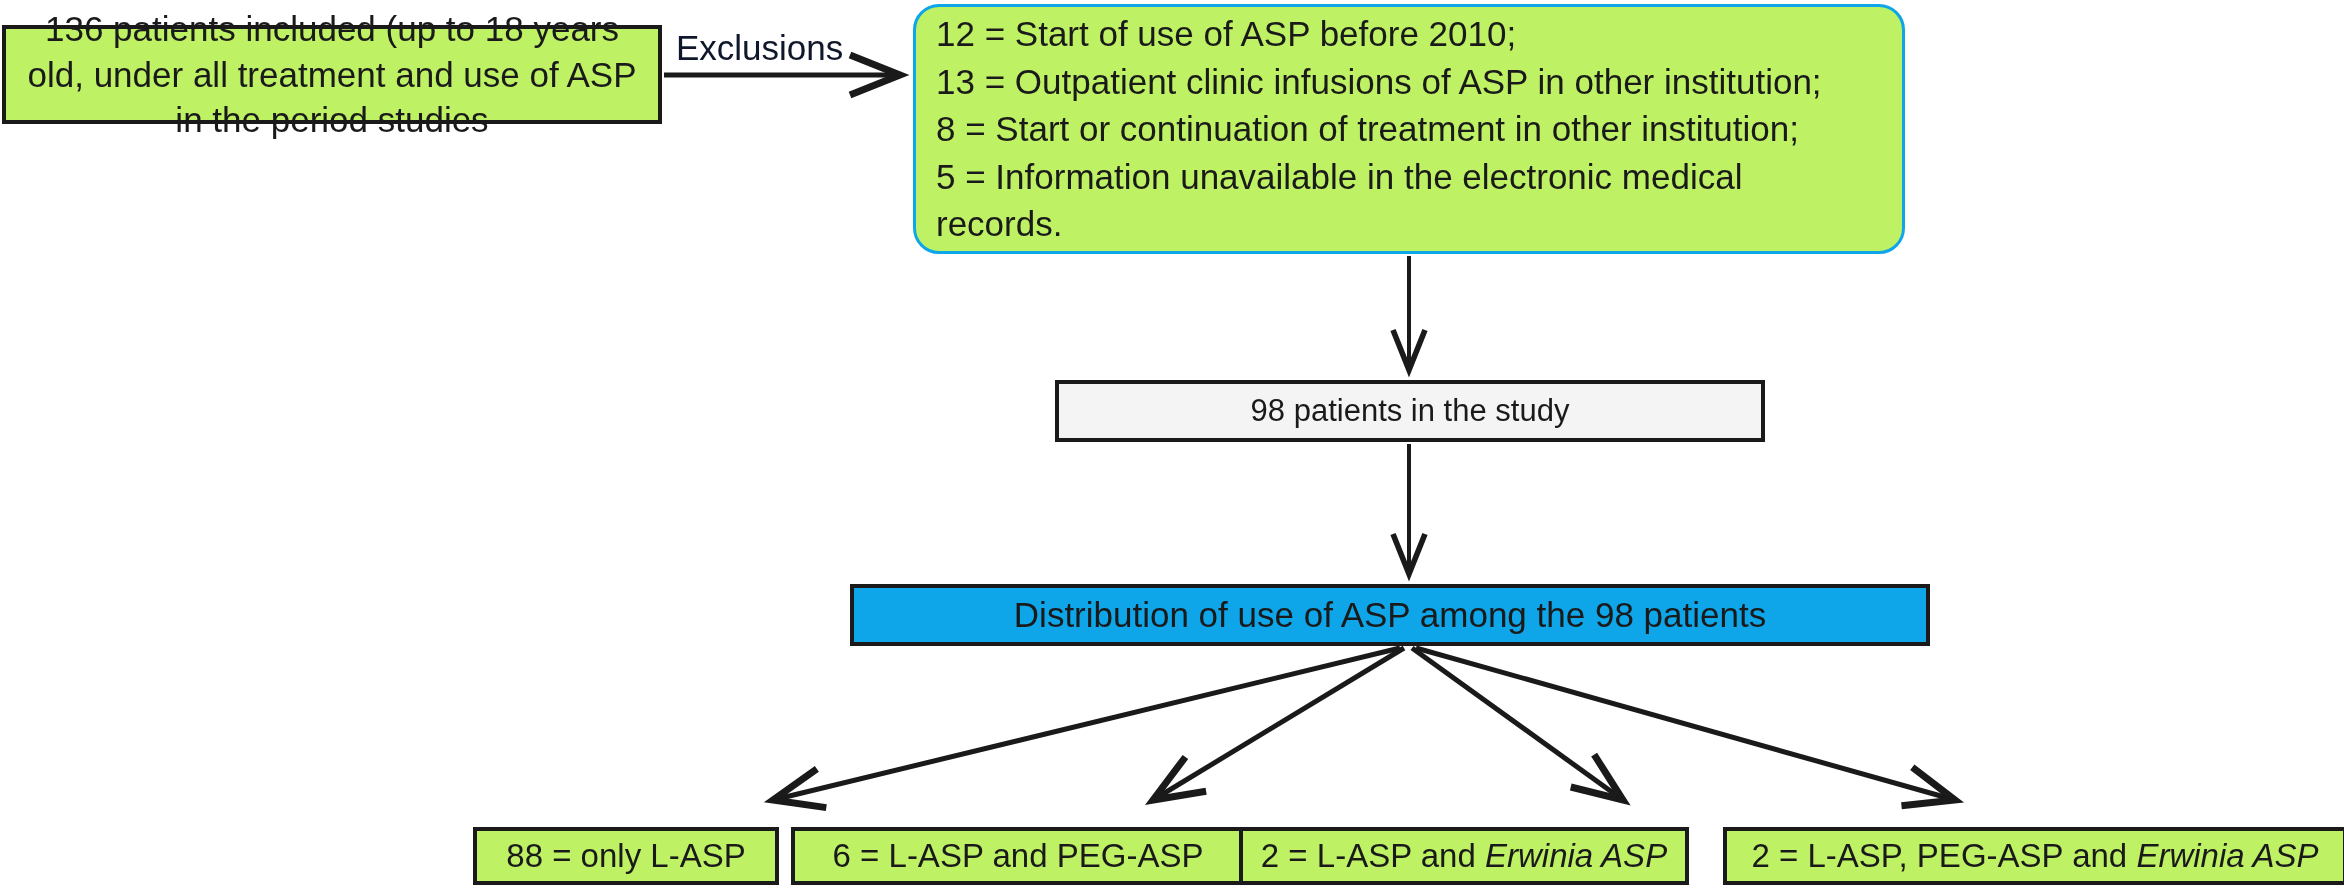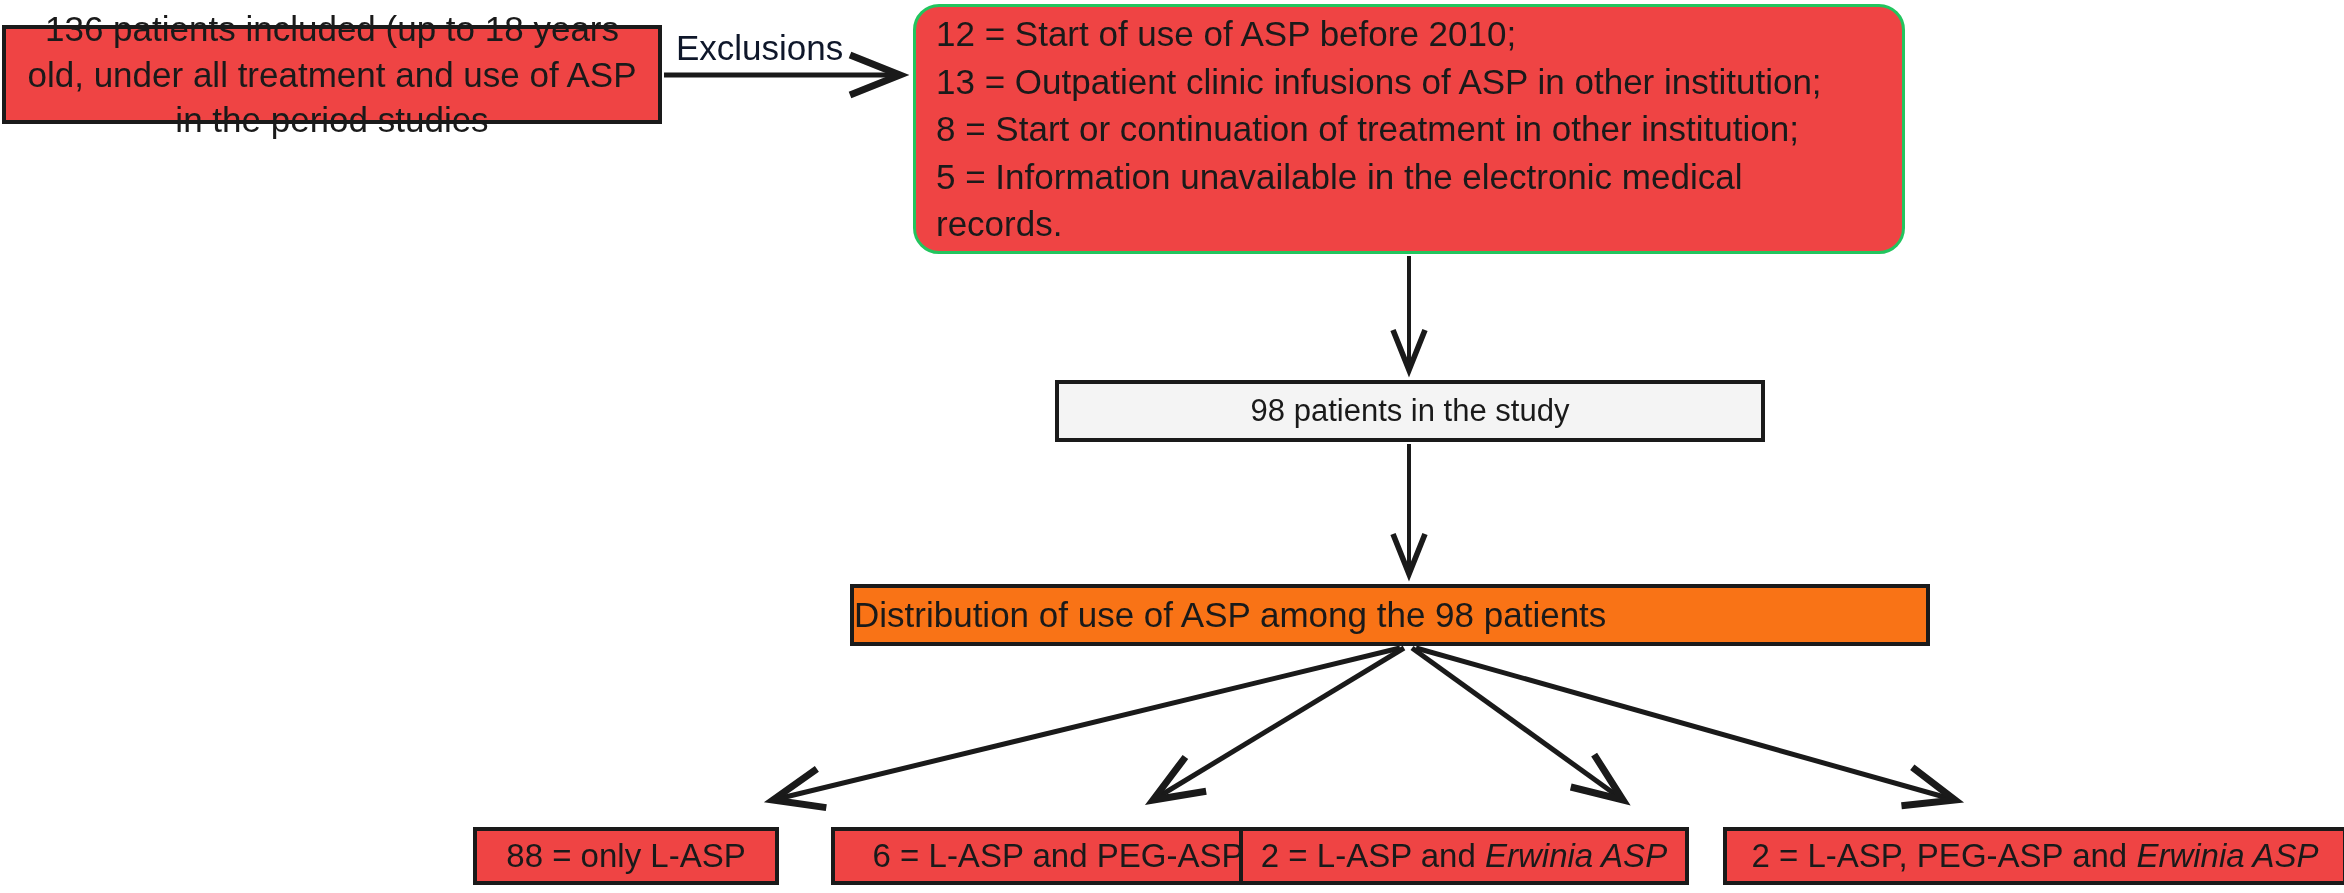--- a/index.html
+++ b/index.html
@@ -15,21 +15,21 @@
   #canvas {
     position: relative;
     width: 2344px;
     height: 893px;
     background: #ffffff;
     overflow: hidden;
   }
   .node {
     position: absolute;
     box-sizing: border-box;
-    background: #ef4444;
+    background: #bef264;
     border: 4px solid #1a1a1a;
     display: flex;
     align-items: center;
     justify-content: center;
     line-height: 1.30;
     color: #1a1a1a;
   }
   .node .txt {
     display: block;
     width: 100%;
@@ -44,21 +44,21 @@
     font-size: 35px;
     text-align: center;
     padding: 0 6px;
   }
   
   #box-exclusions-detail {
     left: 913px;
     top: 4px;
     width: 992px;
     height: 250px;
-    border: 3px solid #22c55e;
+    border: 3px solid #0ea5e9;
     border-radius: 26px;
     font-size: 35px;
     text-align: left;
     justify-content: flex-start;
     padding: 6px 14px 6px 20px;
     line-height: 1.36;
   }
   
   #box-study {
     left: 1055px;
@@ -67,35 +67,35 @@
     height: 62px;
     background: #f4f4f4;
     font-size: 31px;
     text-align: center;
   }
   #box-distribution {
     left: 850px;
     top: 584px;
     width: 1080px;
     height: 62px;
-    background: #f97316;
+    background: #0ea5e9;
     font-size: 35px;
-    text-align: left;
+    text-align: center;
   }
   
   .outcome {
     top: 827px;
     height: 58px;
     font-size: 33px;
     text-align: center;
     border-width: 4px;
     padding: 0 8px;
   }
   #box-outcome-0 { left: 473px;  width: 306px; }
-  #box-outcome-1 { left: 791px;  width: 454px; margin-left: 40px; }
+  #box-outcome-1 { left: 791px;  width: 454px; }
   #box-outcome-2 { left: 1239px; width: 450px; }
   #box-outcome-3 { left: 1723px; width: 624px; }
 
   .outcome em { font-style: italic; }
 
   
   #label-exclusions {
     position: absolute;
     left: 676px;
     top: 28px;

